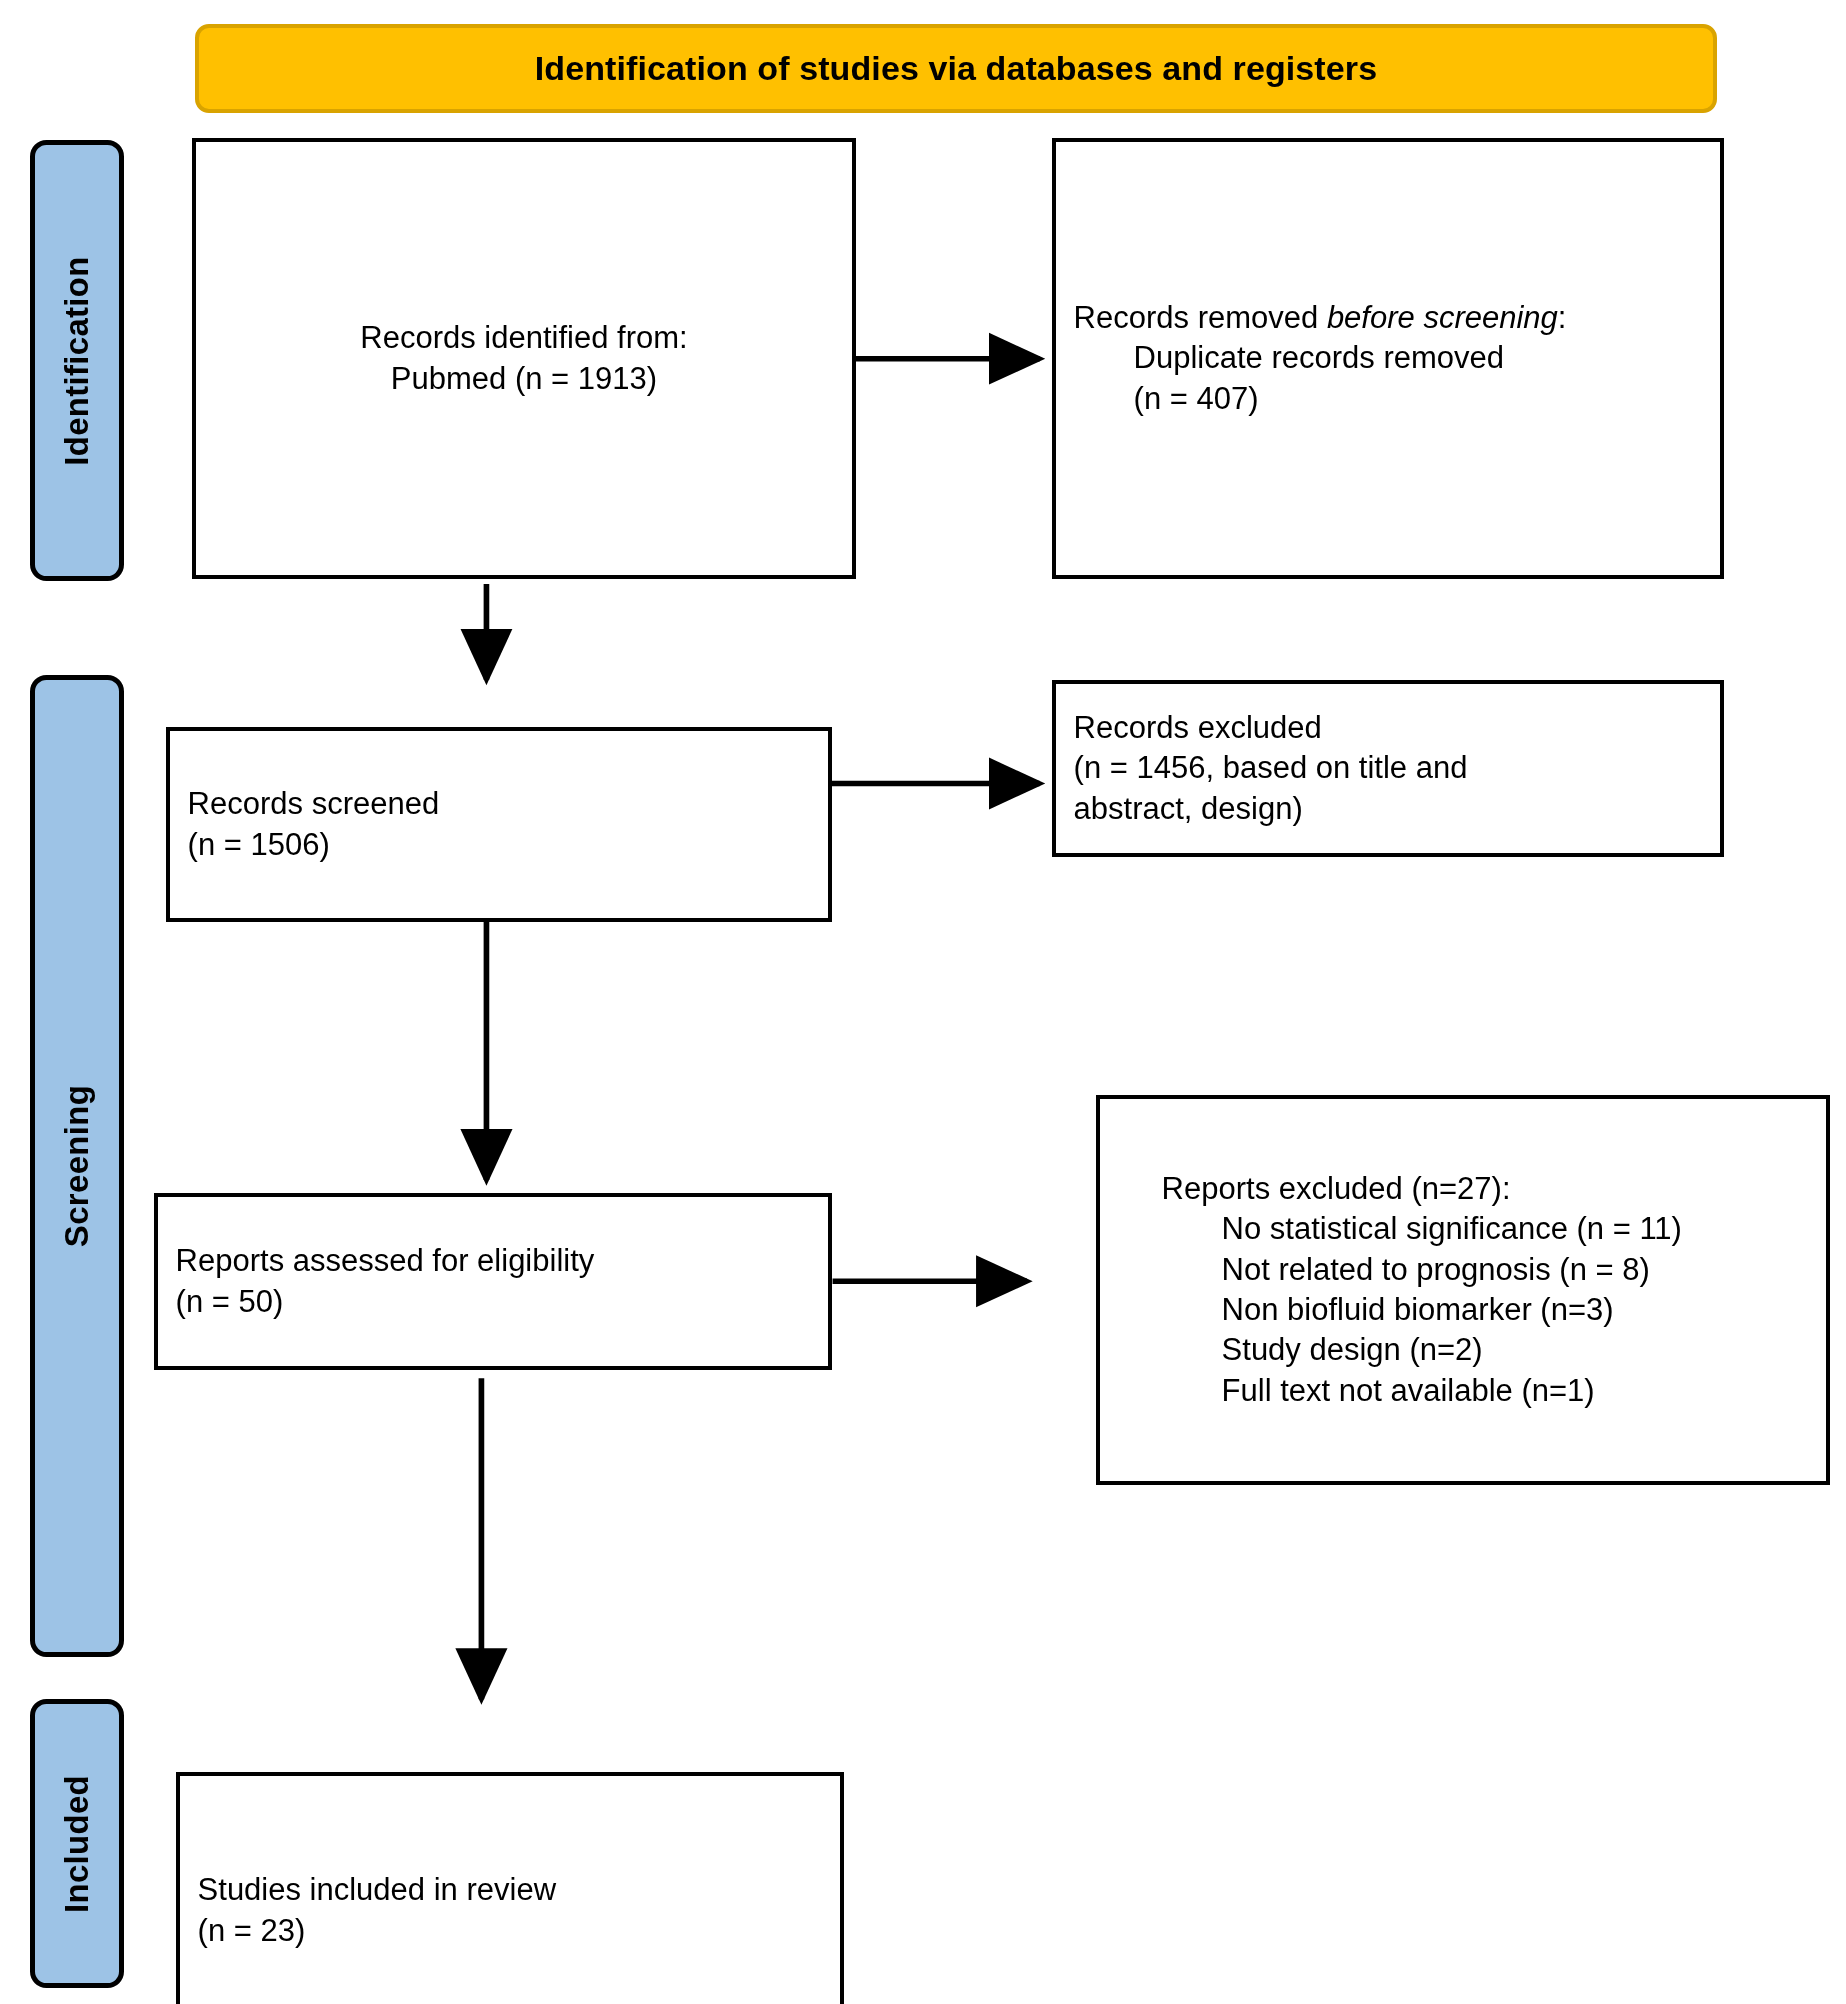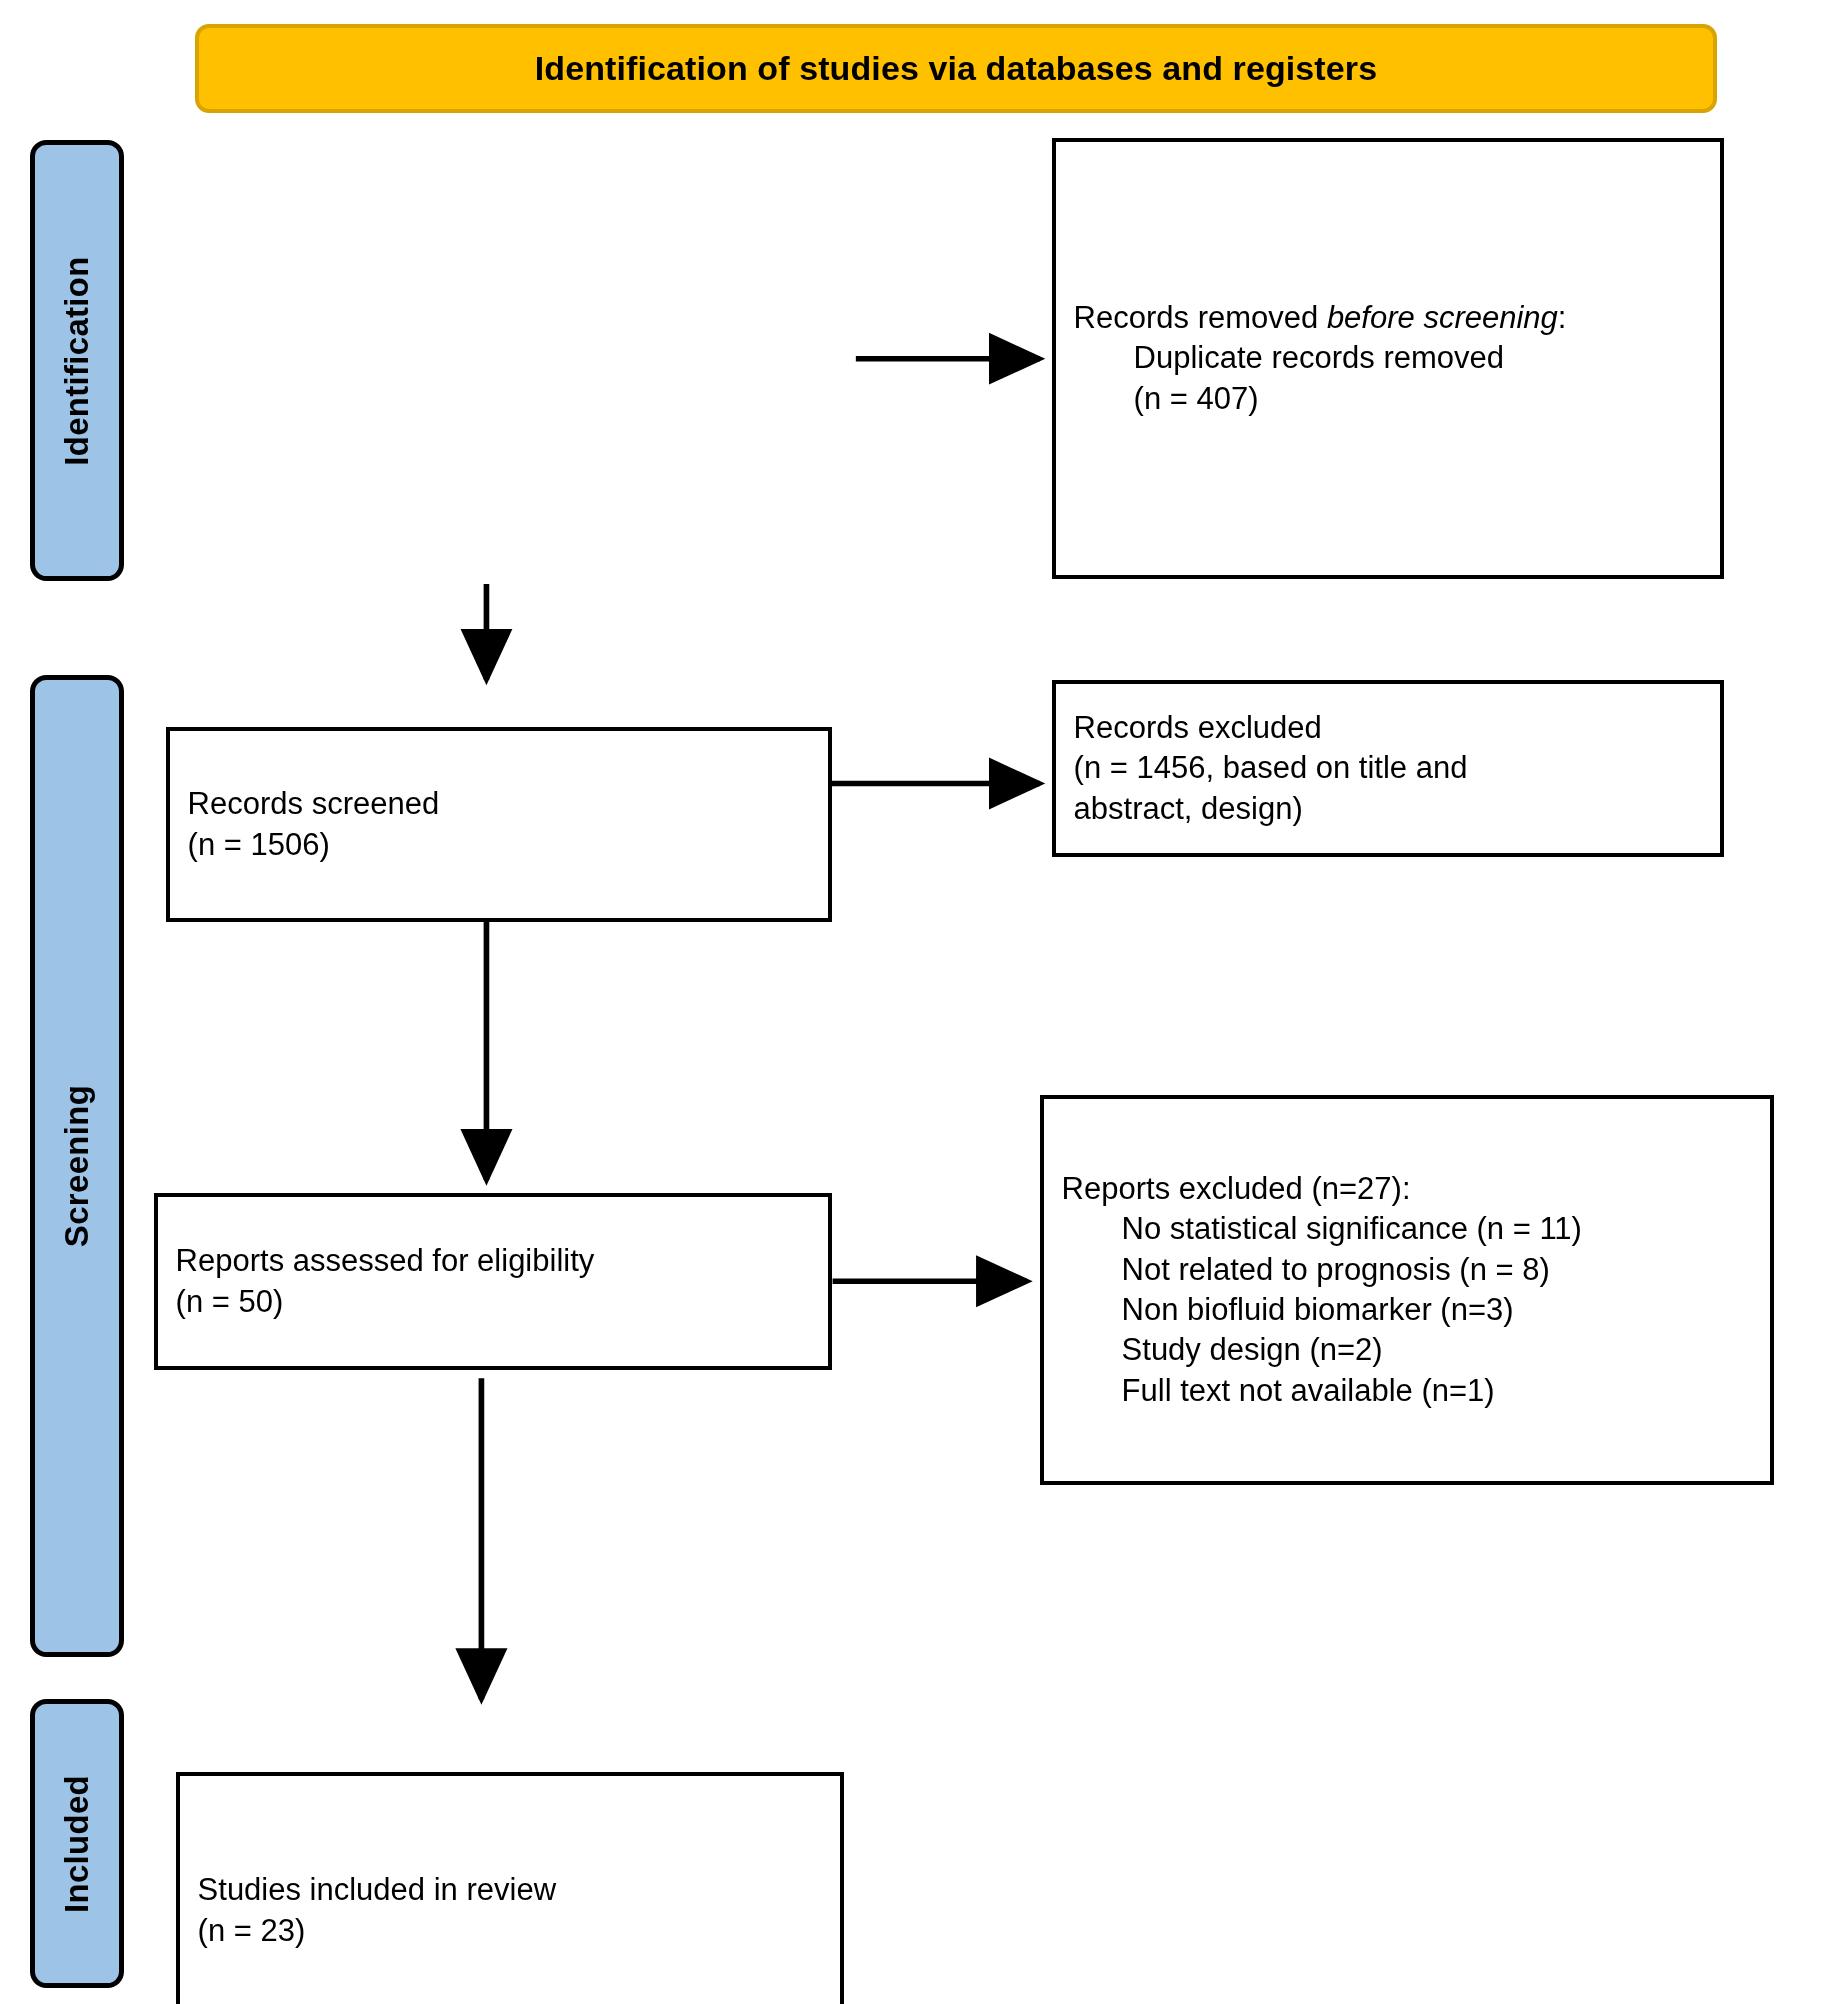--- a/index.html
+++ b/index.html
@@ -82,21 +82,21 @@
   }
   .ctr { text-align: center; }
   .ind { display: block; padding-left: 60px; }
   .it  { font-style: italic; }
 
   #box-identified   { left: 192px;  top: 138px;  width: 664px; height: 441px; }
   #box-removed      { left: 1052px; top: 138px;  width: 672px; height: 441px; }
   #box-screened     { left: 166px;  top: 691px; width: 666px; height: 195px; margin-top: 36px; }
   #box-excluded     { left: 1052px; top: 680px; width: 672px; height: 177px; }
   #box-eligibility  { left: 154px;  top: 1193px; width: 678px; height: 177px; }
-  #box-repexcluded  { left: 1040px; top: 1095px; width: 734px; height: 390px; }
+  #box-repexcluded  { left: 1096px; top: 1095px; width: 734px; height: 390px; padding-left: 44px; }
   #box-included     { left: 176px;  top: 1772px; width: 668px; height: 277px; }
 
   
   #connectors {
     position: absolute;
     left: 0;
     top: 0;
     width: 1847px;
     height: 2005px;
     pointer-events: none;
@@ -137,20 +137,26 @@
 
     <line x1="1321" y1="1245" x2="1652" y2="1245" stroke="#000000" stroke-width="9" marker-end="url(#ah-right)"></line>
 
     <line x1="773" y1="1420" x2="773" y2="1875" stroke="#000000" stroke-width="9" marker-end="url(#ah-down)"></line>
 
     <line x1="1323" y1="2036" x2="1632" y2="2036" stroke="#000000" stroke-width="9" marker-end="url(#ah-right)"></line>
 
     <line x1="765" y1="2190" x2="765" y2="2700" stroke="#000000" stroke-width="9" marker-end="url(#ah-down)"></line>
   </svg>
 
+  <div class="box" id="box-identified">
+    <div class="box-text ctr">
+      <span>Records identified from:</span><br>
+      <span>Pubmed (n = 1913)</span>
+    </div>
+  </div>
 
   <div class="box" id="box-removed">
     <div class="box-text">
       <span>Records removed </span><span class="it">before screening</span><span>:</span>
       <span class="ind">Duplicate records removed</span>
       <span class="ind">(n = 407)</span>
     </div>
   </div>
 
   <div class="box" id="box-screened">

